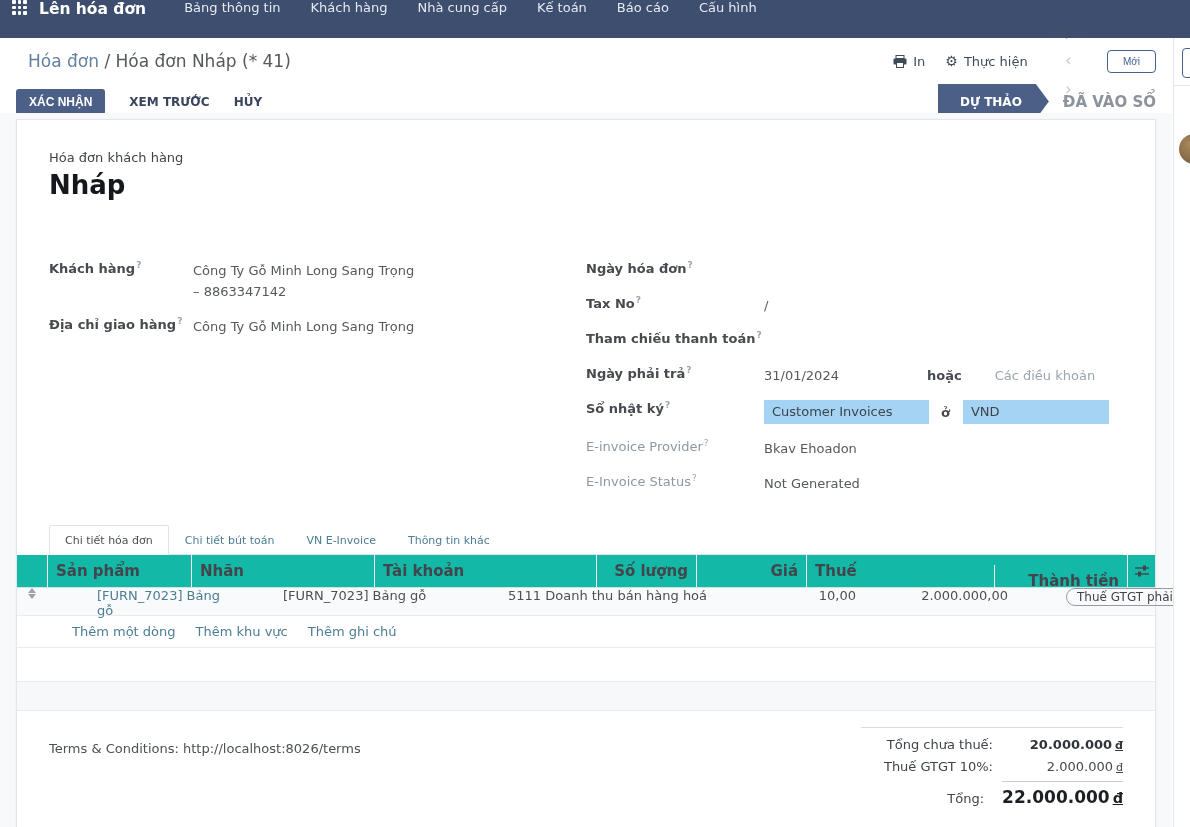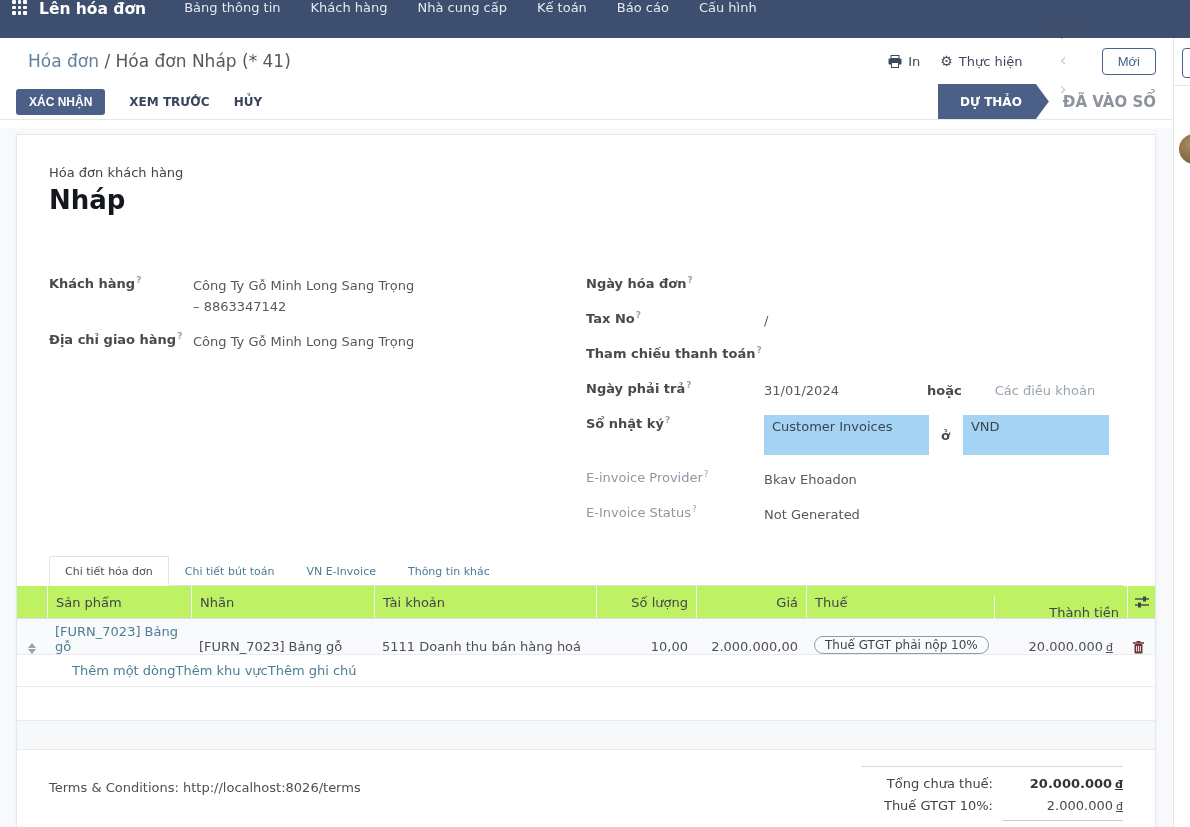--- a/index.html
+++ b/index.html
@@ -23,87 +23,87 @@
   .breadcrumb{font-size:17px;}
   .bc-root{color:#62809f; cursor:pointer;margin-left:12px;}
   .bc-sep{color:#6d7publish278;} .bc-sep, .bc-current{color:#55595e;}
   .cp-right{margin-left:auto; display:flex; align-items:center; gap:20px; color:#3e4a5a;}
   .icon-btn{display:flex; align-items:center; gap:6px; cursor:pointer; font-size:13px; color:#3e4a5a;}
   .gear-glyph{font-size:14px; color:#3e4a5a;}
   .pager{display:flex; align-items:center; gap:12px; margin-left:6px;flex-direction:column;}
   .pager-val{color:#44506;} .pager-val{color:#445064;}
   .chev{color:#c5cbd1; font-size:17px; cursor:pointer; line-height:1;}
   .btn-new{border:1px solid #48618c; color:#48618c; background:#fff; border-radius:4px;
-    padding:5px 15px; font-size:13px; cursor:pointer; margin-left:4px;}
+    padding:5px 15px; font-size:10px; cursor:pointer; margin-left:4px;}
   .cp-row2{height:36px; border-bottom:1px solid #e4e7ea; display:flex; align-items:stretch; padding:0 16px;}
   .cp-row2-left{display:flex; align-items:center;}
   .btn-primary{background:var(--accent); color:#fff; font-size:12px; font-weight:700;
     padding:6px 13px; border:none; border-radius:3px; cursor:pointer;}
   .btn-flat{color:#39455e; background:none; border:none; font-size:12px; font-weight:700;
     margin-left:24px; cursor:pointer; font-family:inherit;}
   .statusbar{margin-left:auto; display:flex; align-items:stretch;}
   .status-active{background:var(--accent); color:#fff; font-size:12px; font-weight:700;
     display:flex; align-items:center; padding:0 27px 0 22px; cursor:pointer;
     clip-path:polygon(0 0, calc(100% - 13px) 0, 100% 50%, calc(100% - 13px) 100%, 0 100%);}
   .status-next{color:#8d939c; font-size:15px; font-weight:700; display:flex; align-items:center; padding:0 0 0 14px; cursor:pointer;}
   
-  .content{position:absolute; top:128px; left:0; width:1172px; bottom:0; background:#f8f9fb;}
+  .content{position:absolute; top:113px; left:0; width:1172px; bottom:0; background:#f8f9fb;}
   .sheet{background:#fff; margin:6px 16px 0; height:calc(100% - 6px);
     border:1px solid #e3e6ea; border-bottom:none; box-shadow:0 1px 3px rgba(0,0,0,.05); padding-top:30px;}
   .doc-type{font-size:13px; color:#404449; padding:0 32px;}
   .sheet-title{font-size:26px; font-weight:600; color:#14171b; padding:0 32px; margin-top:5px;}
   
   .fields{display:flex; margin-top:60px; padding:0 32px;}
   .fcol{width:50%;}
   .frow{display:flex; margin-bottom:14px; min-height:21px; align-items:flex-start;}
   .flabel{width:144px; flex-shrink:0; font-weight:600; font-size:13px; color:#474a4f; cursor:default;}
   .fcol-right .flabel{width:178px;}
   .flabel.muted{color:#8d98a4; font-weight:400;}
   sup.help{color:#9aa3ad; font-size:9px; margin-left:1px;}
   .fvalue{font-size:13px; color:#55585d; line-height:21px;}
   .fvalue .line2{display:block;}
   .inline-vals{display:flex; align-items:center;}
   .date-val{width:163px;}
   .or-label{font-weight:600; color:#474a4f; margin-right:33px;}
   .placeholder{color:#9aa5b1;}
-  .hl-box{background:var(--highlight); color:#3c454e; padding:2px 8px; height:40px; line-height:20px;}
+  .hl-box{background:var(--highlight); color:#3c454e; padding:2px 8px; height:24px; line-height:20px;}
   .hl-journal{width:165px;}
   .hl-currency{width:146px;}
   .in-label{font-weight:600; color:#474a4f; margin:0 13px 0 12px;}
   .gap-top{margin-top:8px;}
   
   .tabs{margin:16px 32px 0; border-bottom:1px solid #dfe3e7; display:flex;}
   .tab{font-size:11px; color:var(--link); padding:8px 15px 7px; cursor:pointer; position:relative; top:1px; border:1px solid transparent;}
   .tab.active{background:#fff; border:1px solid #dfe3e7; border-bottom-color:#fff; color:#4a4d52; border-radius:2px 2px 0 0;}
   
-  .tbl-head{display:flex; background:#bef264; height:33px; align-items:center;
-    font-size:13px; font-weight:400; color:#42464c; border-bottom:1px solid #dadde1;}
+  .tbl-head{display:flex; background:#14b8a6; height:33px; align-items:center;
+    font-size:15px; font-weight:700; color:#42464c; border-bottom:1px solid #dadde1;}
   .tbl-head > div{border-left:1px solid #f3f4f6; height:100%; display:flex; align-items:center; padding:0 8px;}
   .tbl-head > div:first-child{border-left:none;}
-  .tbl-row{display:flex; align-items:flex-end; height:36px; background:#f9fafb; border-bottom:1px solid #e9ebee; font-size:13px;}
+  .tbl-row{display:flex; align-items:flex-start; height:28px; background:#f9fafb; border-bottom:1px solid #e9ebee; font-size:13px;gap:42px;}
   .tbl-row > div{padding:0 8px;}
   .c-handle{width:30px; flex-shrink:0; display:flex; justify-content:center;}
   .c-product{width:144px; flex-shrink:0;}
   .c-label{width:183px; flex-shrink:0;}
   .c-account{width:222px; flex-shrink:0;}
   .c-qty{width:100px; flex-shrink:0; justify-content:flex-end; text-align:right;}
   .c-price{width:110px; flex-shrink:0; justify-content:flex-end; text-align:right;}
   .c-tax{width:188px; flex-shrink:0;}
   .c-subtotal{flex:1; justify-content:flex-end; text-align:right;margin-top:20px;}
   .c-trash{width:34px; flex-shrink:0; display:flex; justify-content:center;}
   .c-gear{width:28px; flex-shrink:0; justify-content:center !important; padding:0 !important;}
   .link{color:var(--link); cursor:pointer;}
   .drag-handle{display:flex; flex-direction:column; gap:1px; cursor:grab;}
   .drag-handle b{width:0; height:0; border-left:4px solid transparent; border-right:4px solid transparent;}
   .drag-handle .up{border-bottom:5px solid #9aa3ad;}
   .drag-handle .dn{border-top:5px solid #9aa3ad;}
   .tax-pill{display:inline-block; border:1px solid #939ca6; border-radius:11px; padding:1px 10px;
     font-size:12px; color:#3f444b; white-space:nowrap;}
   .cur{text-decoration:underline; font-size:0.85em; margin-left:3px;}
-  .tbl-links{display:flex; padding:8px 0 8px 55px; border-bottom:1px solid #e9ebee; font-size:13px; background:#fff;}
+  .tbl-links{display:flex; gap:20px; padding:8px 0 8px 55px; border-bottom:1px solid #e9ebee; font-size:13px; background:#fff;}
   .empty-band{height:33px; background:#fff;}
   .gray-band{height:30px; background:#f7f8f9; border-top:1px solid #e8eaed; border-bottom:1px solid #e8eaed;}
   
   .bottom{display:flex; justify-content:space-between; padding:16px 32px 0;}
   .terms{font-size:13px; color:#4c5055; margin-top:14px;}
   .totals{width:262px; border-top:1px solid #d8dce0; padding-top:9px;}
   .trow{display:flex; justify-content:flex-end; align-items:baseline; margin-bottom:7px; font-size:13px;}
   .tlabel{color:#3f444b; margin-right:18px;}
   .tval{min-width:112px; text-align:right; color:#44484e;}
   .tval.bold{font-weight:700; color:#303439;}

